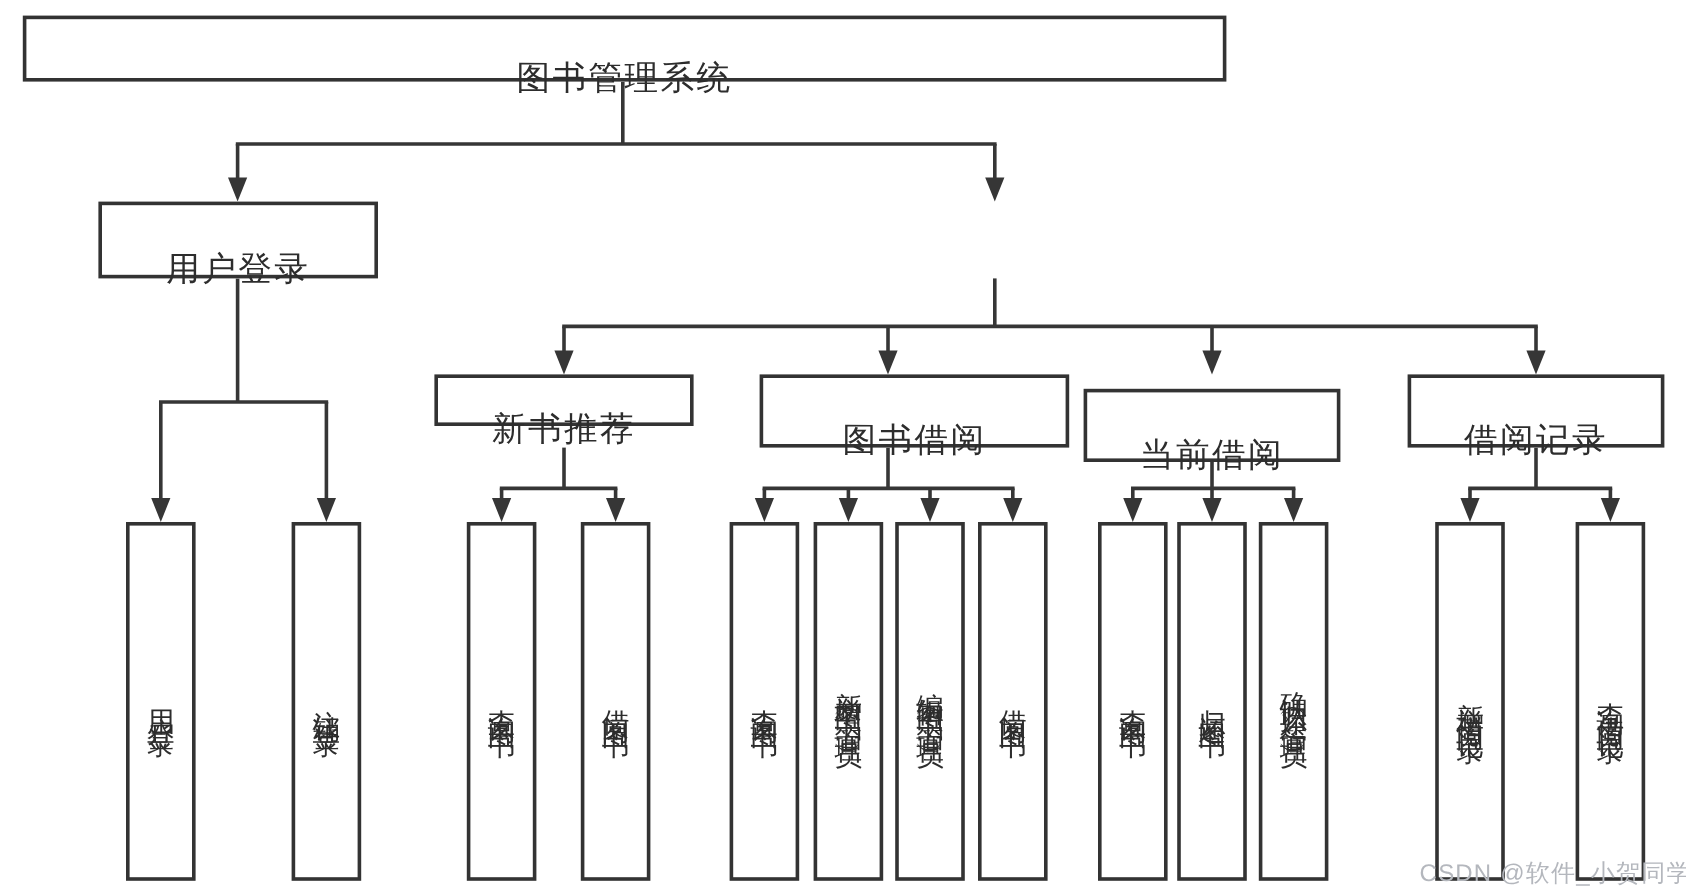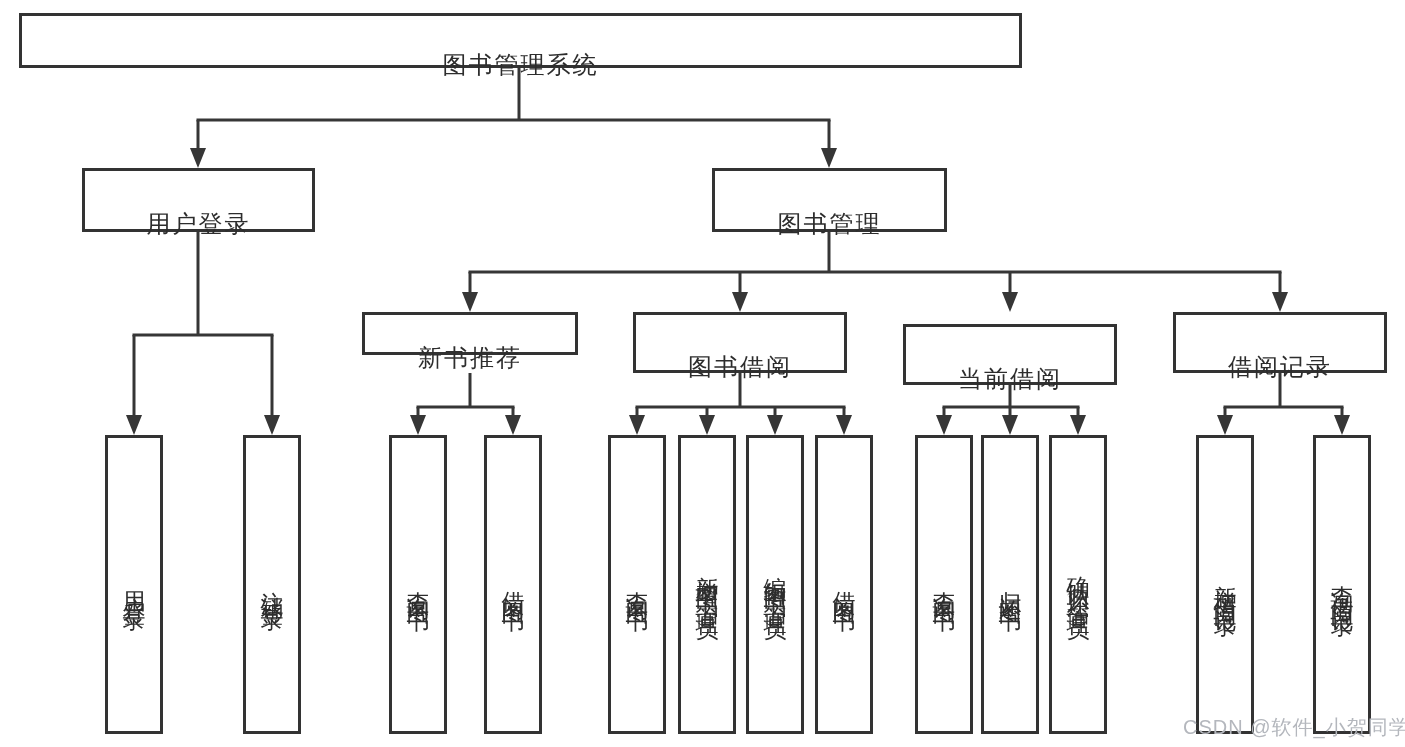--- a/index.html
+++ b/index.html
@@ -37,21 +37,21 @@
     position:absolute;
     background:#fff;
     border:3px solid var(--node-border);
     display:flex;
     align-items:center;
     justify-content:center;
     z-index:1;
     color:var(--text);
   }
   .hlabel{
-    font-size:24px;
+    font-size:28px;
     letter-spacing:2px;
     white-space:nowrap;
     margin-top:48px;
   }
   .vnode{
     top:435px;
     width:58px;
     height:299px;
   }
   .vlabel{
@@ -153,28 +153,25 @@
     </g>
   </svg>
 
   <div class="node" style="left:19px;top:13px;width:1003px;height:55px">
     <span class="hlabel">图书管理系统</span>
   </div>
 
   <div class="node" style="left:82px;top:168px;width:233px;height:64px">
     <span class="hlabel">用户登录</span>
   </div>
-  <div class="node" style="left:712px;top:168px;width:235px;height:64px">
-    <span class="hlabel">图书管理</span>
-  </div>
 
   <div class="node" style="left:362px;top:312px;width:216px;height:43px">
     <span class="hlabel">新书推荐</span>
   </div>
-  <div class="node" style="left:633px;top:312px;width:214px;height:61px">
+  <div class="node" style="left:633px;top:312px;width:258px;height:61px">
     <span class="hlabel">图书借阅</span>
   </div>
   <div class="node" style="left:903px;top:324px;width:214px;height:61px">
     <span class="hlabel">当前借阅</span>
   </div>
   <div class="node" style="left:1173px;top:312px;width:214px;height:61px">
     <span class="hlabel">借阅记录</span>
   </div>
 
   <div class="node vnode" style="left:105px">

